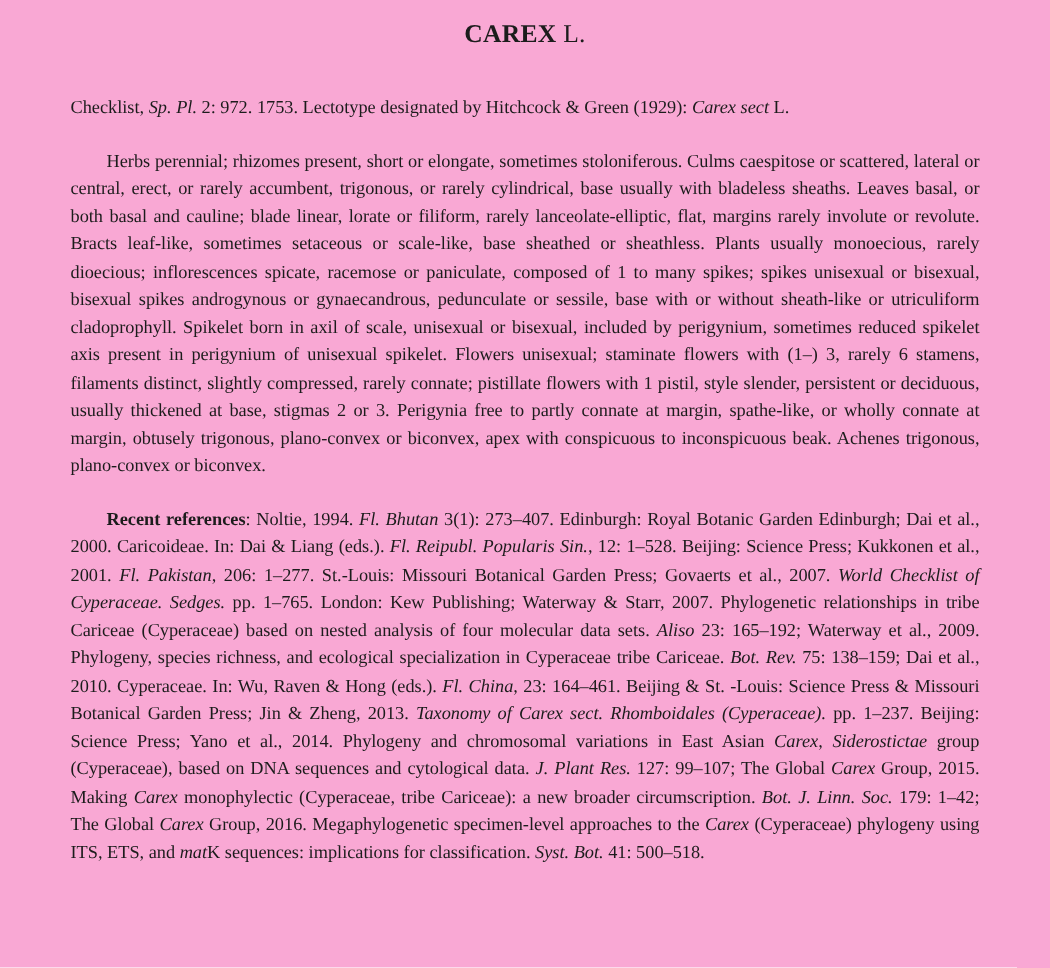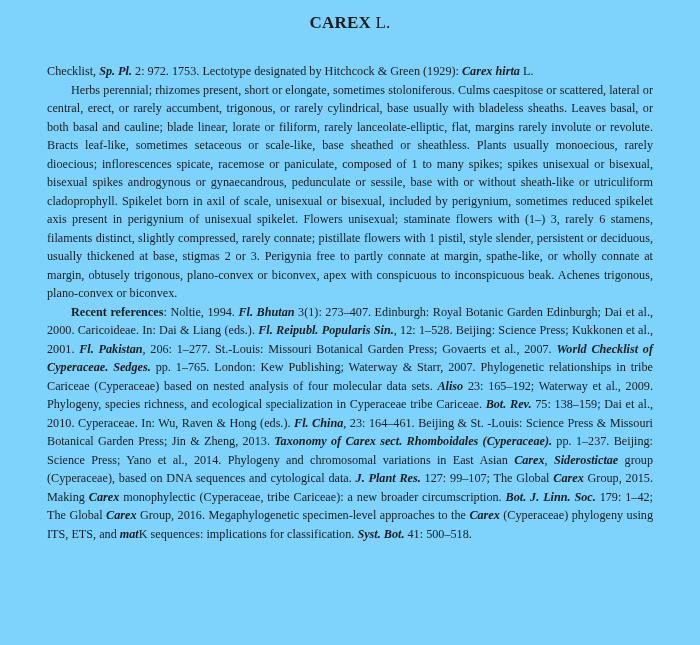--- a/index.html
+++ b/index.html
@@ -7,21 +7,21 @@
   body {
     width: 700px;
     height: 645px;
     font-family: "Liberation Serif", serif;
     color: #1c1c1c;
     -webkit-font-smoothing: antialiased;
   }
   .page {
     width: 700px;
     height: 645px;
-    background: #7dd3fc;
+    background: #f9a8d4;
     padding: 12px 47px 0 47px;
     overflow: hidden;
     hyphens: auto;
   }
   .title {
     text-align: center;
     font-size: 17px;
     line-height: 22px;
     margin-bottom: 28px;
     letter-spacing: 0.2px;
@@ -29,31 +29,31 @@
   .para {
     font-size: 12.2px;
     line-height: 18.5px;
     text-align: justify;
   }
   .para.citation {
     text-align: left;
   }
   .para.indent {
     text-indent: 24px;
-    margin-top: 0;
+    margin-top: 17px;
   }
   .run-b { font-weight: 700; }
-  .run-i { font-style: italic; font-weight: bold; }
+  .run-i { font-style: italic; }
   .run-n { font-style: normal; font-weight: normal; }
 </style>
 </head>
 <body>
 
 <div class="page">
   <div class="title"><span class="run-b">CAREX</span><span class="run-n"> L.</span></div>
 
-  <p class="para citation"><span class="run-n">Checklist, </span><span class="run-i">Sp. Pl.</span><span class="run-n"> 2: 972. 1753. Lectotype designated by Hitchcock &amp; Green (1929): </span><span class="run-i">Carex hirta</span><span class="run-n"> L.</span></p>
+  <p class="para citation"><span class="run-n">Checklist, </span><span class="run-i">Sp. Pl.</span><span class="run-n"> 2: 972. 1753. Lectotype designated by Hitchcock &amp; Green (1929): </span><span class="run-i">Carex sect</span><span class="run-n"> L.</span></p>
 
   <p class="para indent"><span class="run-n">Herbs perennial; rhizomes present, short or elongate, sometimes stoloniferous. Culms caespitose or scattered, lateral or central, erect, or rarely accumbent, trigonous, or rarely cylindrical, base usually with bladeless sheaths. Leaves basal, or both basal and cauline; blade linear, lorate or filiform, rarely lanceolate-elliptic, flat, margins rarely involute or revolute. Bracts leaf-like, sometimes setaceous or scale-like, base sheathed or sheathless. Plants usually monoecious, rarely dioecious; inflorescences spicate, racemose or paniculate, composed of 1 to many spikes; spikes unisexual or bisexual, bisexual spikes androgynous or gynaecandrous, pedunculate or sessile, base with or without sheath-like or utriculiform cladoprophyll. Spikelet born in axil of scale, unisexual or bisexual, included by perigynium, sometimes reduced spikelet axis present in perigynium of unisexual spikelet. Flowers unisexual; staminate flowers with (1–) 3, rarely 6 stamens, filaments distinct, slightly compressed, rarely connate; pistillate flowers with 1 pistil, style slender, persistent or deciduous, usually thickened at base, stigmas 2 or 3. Perigynia free to partly connate at margin, spathe-like, or wholly connate at margin, obtusely trigonous, plano-convex or biconvex, apex with conspicuous to inconspicuous beak. Achenes trigonous, plano-convex or biconvex.</span></p>
 
 
   <p class="para indent"><span class="run-b">Recent references</span><span class="run-n">: Noltie, 1994. </span><span class="run-i">Fl. Bhutan</span><span class="run-n"> 3(1): 273–407. Edinburgh: Royal Botanic Garden Edinburgh; Dai et al., 2000. Caricoideae. In: Dai &amp; Liang (eds.). </span><span class="run-i">Fl. Reipubl. Popularis Sin.</span><span class="run-n">, 12: 1–528. Beijing: Science Press; Kukkonen et al., 2001. </span><span class="run-i">Fl. Pakistan</span><span class="run-n">, 206: 1–277. St.-Louis: Missouri Botanical Garden Press; Govaerts et al., 2007. </span><span class="run-i">World Checklist of Cyperaceae. Sedges.</span><span class="run-n"> pp. 1–765. London: Kew Publishing; Waterway &amp; Starr, 2007. Phylogenetic relationships in tribe Cariceae (Cyperaceae) based on nested analysis of four molecular data sets. </span><span class="run-i">Aliso</span><span class="run-n"> 23: 165–192; Waterway et al., 2009. Phylogeny, species richness, and ecological specialization in Cyperaceae tribe Cariceae. </span><span class="run-i">Bot. Rev.</span><span class="run-n"> 75: 138–159; Dai et al., 2010. Cyperaceae. In: Wu, Raven &amp; Hong (eds.). </span><span class="run-i">Fl. China</span><span class="run-n">, 23: 164–461. Beijing &amp; St. -Louis: Science Press &amp; Missouri Botanical Garden Press; Jin &amp; Zheng, 2013. </span><span class="run-i">Taxonomy of Carex sect. Rhomboidales (Cyperaceae).</span><span class="run-n"> pp. 1–237. Beijing: Science Press; Yano et al., 2014. Phylogeny and chromosomal variations in East Asian </span><span class="run-i">Carex</span><span class="run-n">, </span><span class="run-i">Siderostictae</span><span class="run-n"> group (Cyperaceae), based on DNA sequences and cytological data. </span><span class="run-i">J. Plant Res.</span><span class="run-n"> 127: 99–107; The Global </span><span class="run-i">Carex</span><span class="run-n"> Group, 2015. Making </span><span class="run-i">Carex</span><span class="run-n"> monophylectic (Cyperaceae, tribe Cariceae): a new broader circumscription. </span><span class="run-i">Bot. J. Linn. Soc.</span><span class="run-n"> 179: 1–42; The Global </span><span class="run-i">Carex</span><span class="run-n"> Group, 2016. Megaphylogenetic specimen-level approaches to the </span><span class="run-i">Carex</span><span class="run-n"> (Cyperaceae) phylogeny using ITS, ETS, and </span><span class="run-i">mat</span><span class="run-n">K sequences: implications for classification. </span><span class="run-i">Syst. Bot.</span><span class="run-n"> 41: 500–518.</span></p>
 </div>
 
 </body></html>

